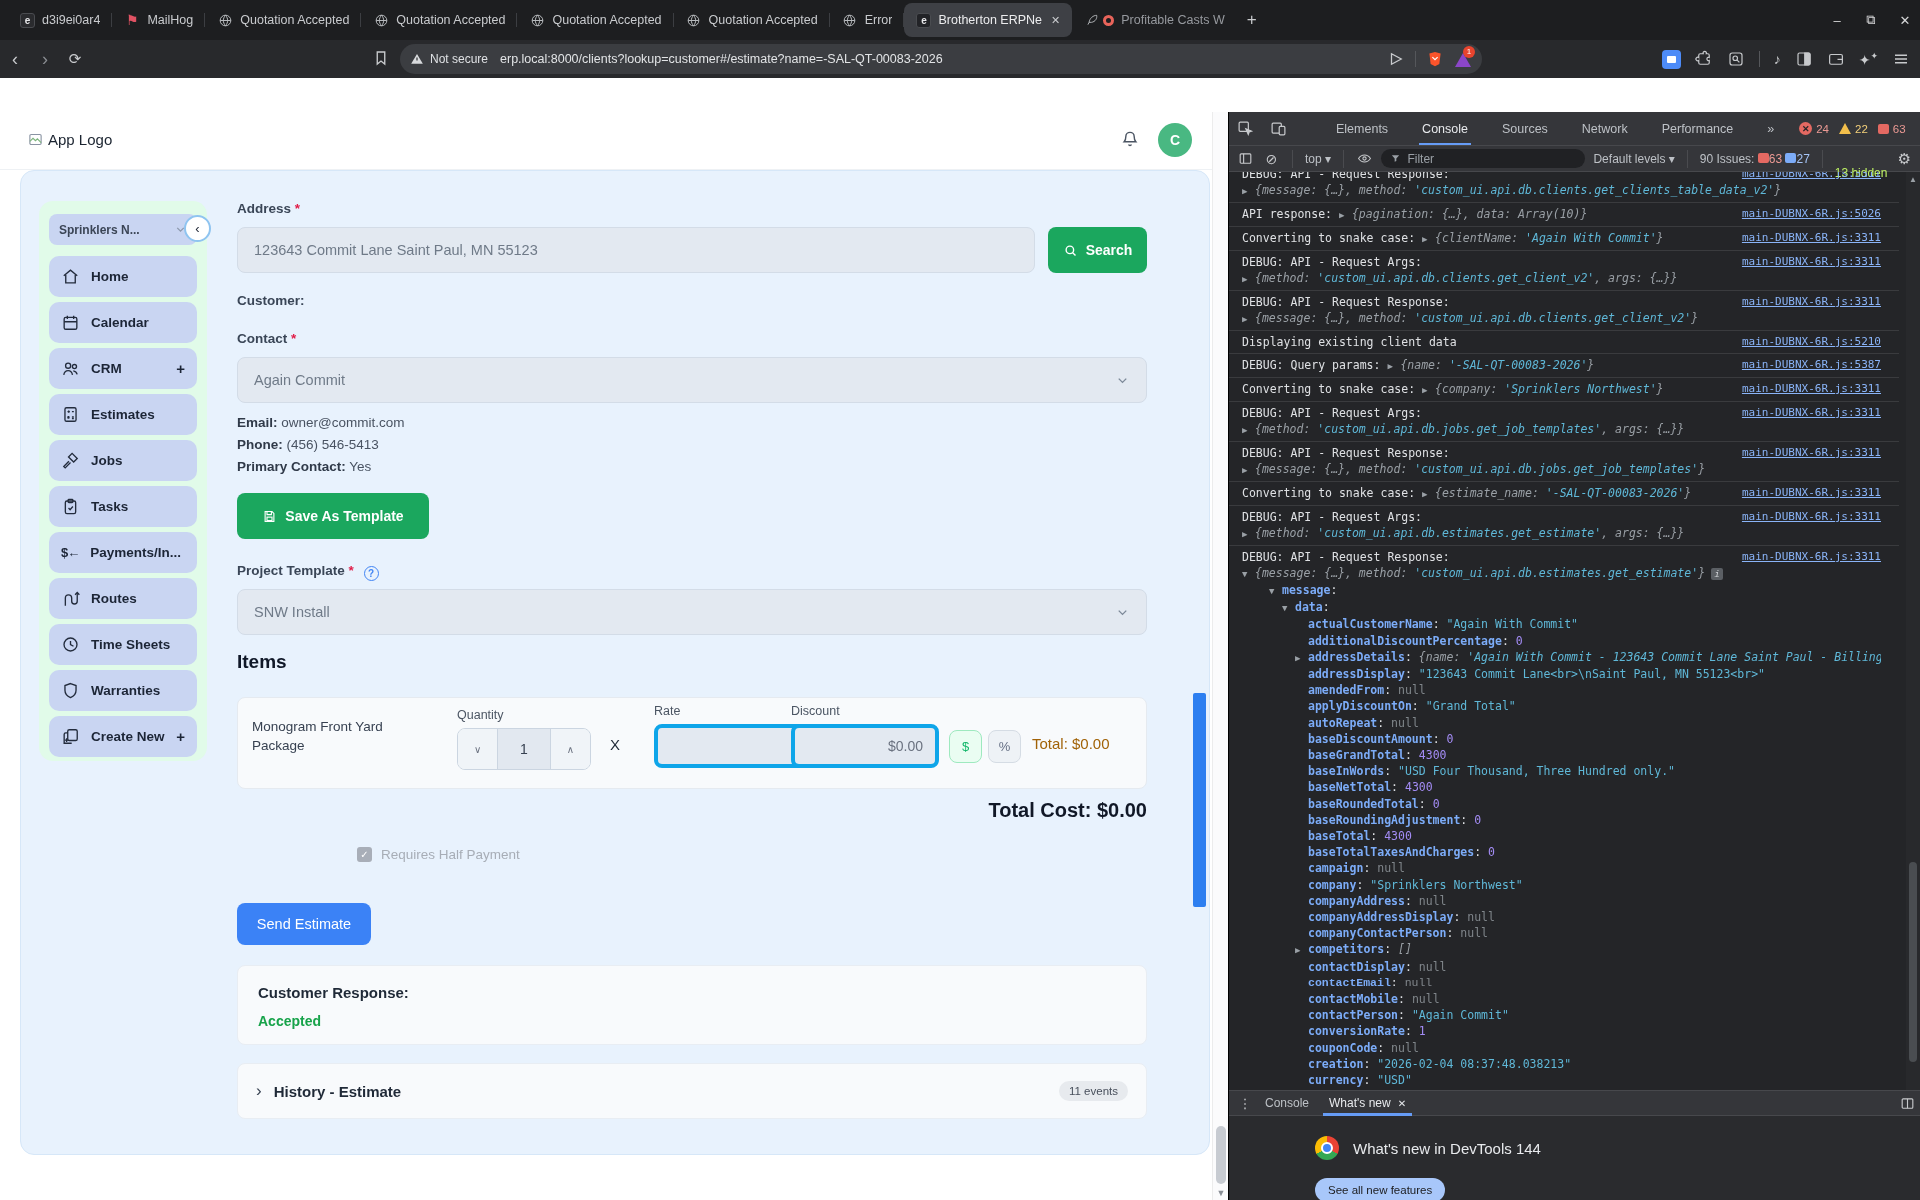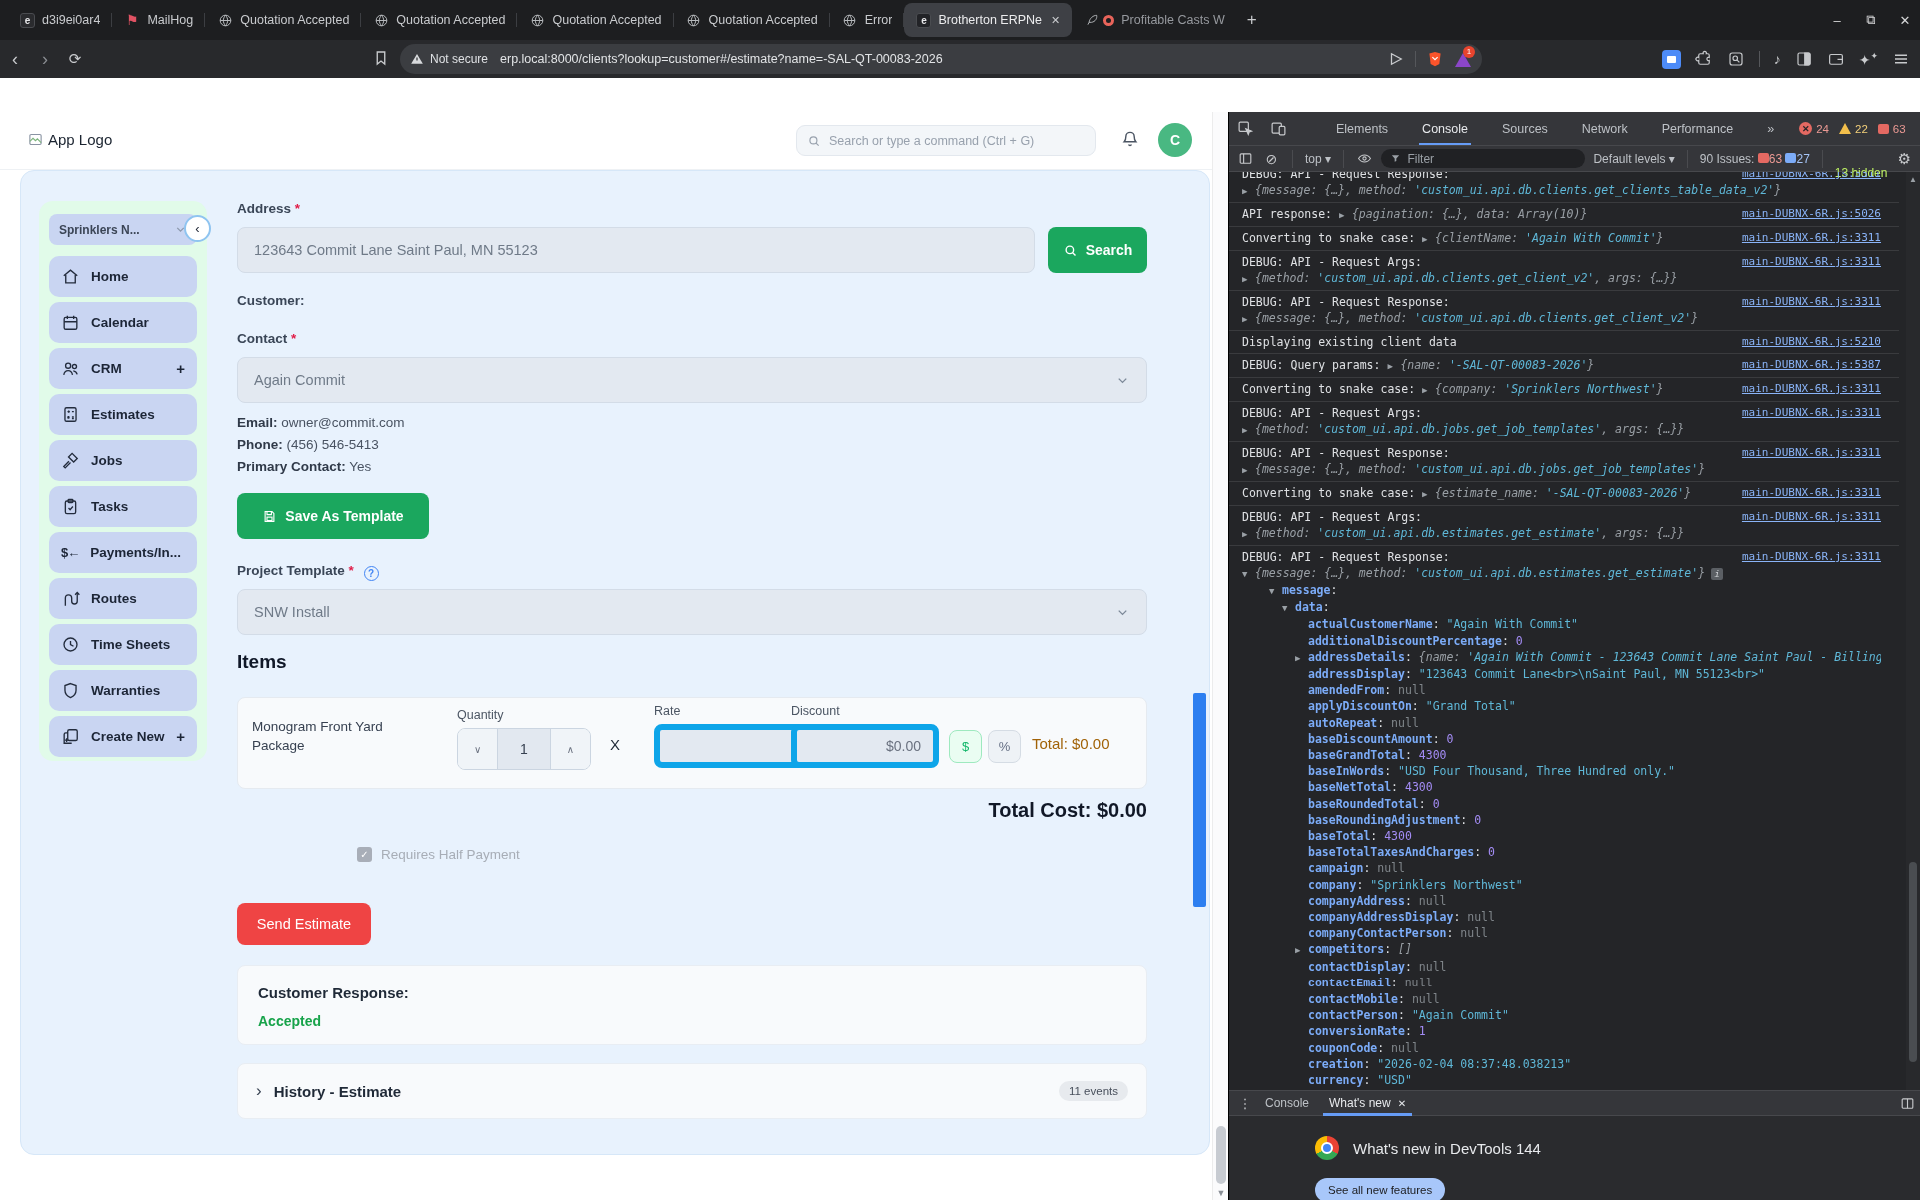--- a/index.html
+++ b/index.html
@@ -103,34 +103,34 @@
   .itemcard { position:absolute; background:#f8fafc; border:1px solid #e5eaf0; border-radius:8px; }
   .iname { position:absolute; left:14px; top:19px; width:185px; font-size:13.5px; color:#374151; line-height:19px; }
   .ilabel { position:absolute; font-size:12.5px; color:#4b5563; }
   .stepper { position:absolute; left:219px; top:30px; width:134px; height:42px; border:1px solid #cbd5e1;
     border-radius:8px; display:flex; overflow:hidden; }
   .stepper .dn,.stepper .up { width:40px; background:#f0f4f8; display:flex; align-items:center;
     justify-content:center; color:#6b7280; font-size:10px; }
   .stepper .val { width:54px; background:#e2e8f0; display:flex; align-items:center; justify-content:center;
     font-size:14px; color:#374151; border-left:1px solid #cbd5e1; border-right:1px solid #cbd5e1; }
   .timesx { position:absolute; left:372px; top:38px; font-size:15px; color:#1f2937; }
-  .cellinput { position:absolute; background:#e3e9f1; border:6px solid #0ea5e9; border-radius:8px; height:44px;
+  .cellinput { position:absolute; background:#e3e9f1; border:4px solid #0ea5e9; border-radius:8px; height:44px;
     display:flex; align-items:center; padding:0 12px; font-size:14px; color:#6b7280; }
   .sqbtn { position:absolute; width:33px; height:33px; border-radius:8px; display:flex; align-items:center;
     justify-content:center; font-size:13px; }
   .sqbtn.dollar { background:#eafdf2; border:1px solid #9ee9bf; color:#12b76a; }
   .sqbtn.pct { background:#eef2f6; border:1px solid #d5dce4; color:#667085; }
   .rowtotal { position:absolute; left:794px; top:37px; font-size:15px; color:#a16207; }
   .totalcost { position:absolute; left:216px; width:910px; text-align:right; font-size:20px; font-weight:bold;
     color:#111827; }
   .checkrow { position:absolute; display:flex; align-items:center; gap:9px; }
   .checkbox { width:15px; height:15px; background:#a8aeb8; border-radius:3px; color:#fff; font-size:10px;
     display:flex; align-items:center; justify-content:center; }
   .checklabel { font-size:13.5px; color:#a7adb6; }
-  .sendbtn { position:absolute; background:#ef4444; color:#fff; border-radius:8px; display:flex;
+  .sendbtn { position:absolute; background:#3b82f6; color:#fff; border-radius:8px; display:flex;
     align-items:center; justify-content:center; font-size:14.5px; }
   .respcard,.histcard { position:absolute; background:#f8fafc; border:1px solid #e8edf3; border-radius:8px; }
   .resplabel { position:absolute; left:20px; top:18px; font-size:15px; font-weight:bold; color:#1f2937; }
   .respvalue { position:absolute; left:20px; top:47px; font-size:14px; font-weight:bold; color:#17a34a; }
   .histcard { display:flex; align-items:center; padding:0 18px; }
   .histchev { font-size:17px; color:#374151; }
   .histtitle { font-size:15px; font-weight:bold; color:#1f2937; margin-left:12px; }
   .histbadge { margin-left:auto; background:#e7eaee; color:#49505c; font-size:11.5px; border-radius:10px;
     padding:4px 10px; }
   .bluethumb { position:absolute; left:1172px; top:522px; width:13px; height:214px; background:#2d7ff0;
@@ -369,27 +369,20 @@
 
 
   <div class="page">
     <div class="appheader">
       <div class="applogo">
         <svg width="15" height="15" viewBox="0 0 24 24" fill="none" stroke="#8a94a3" stroke-width="1.8">
             <rect x="3" y="4" width="18" height="16" rx="2"></rect>
             <path d="M3 15l5-5 4 4 3-3 6 6" stroke="#7cb47c"></path>
           </svg>
         <span>App Logo</span>
-      </div>
-      <div class="searchpill">
-        <svg width="14" height="14" viewBox="0 0 24 24" fill="none" stroke="#98a1ad" stroke-width="2">
-            <circle cx="11" cy="11" r="6"></circle>
-            <path d="M15.5 15.5 20 20"></path>
-          </svg>
-        <span>Search or type a command (Ctrl + G)</span>
       </div>
       <span class="bell">
         <svg width="20" height="20" viewBox="0 0 24 24" fill="none" stroke="#4b5563" stroke-width="1.7">
             <path d="M12 4a5 5 0 0 0-5 5c0 4-.8 5-2 6.3h14c-1.2-1.3-2-2.3-2-6.3a5 5 0 0 0-5-5z"></path>
             <path d="M10.3 18.5a1.8 1.8 0 0 0 3.4 0"></path>
           </svg>
       </span>
       <div class="avatar">C</div>
     </div>
 

